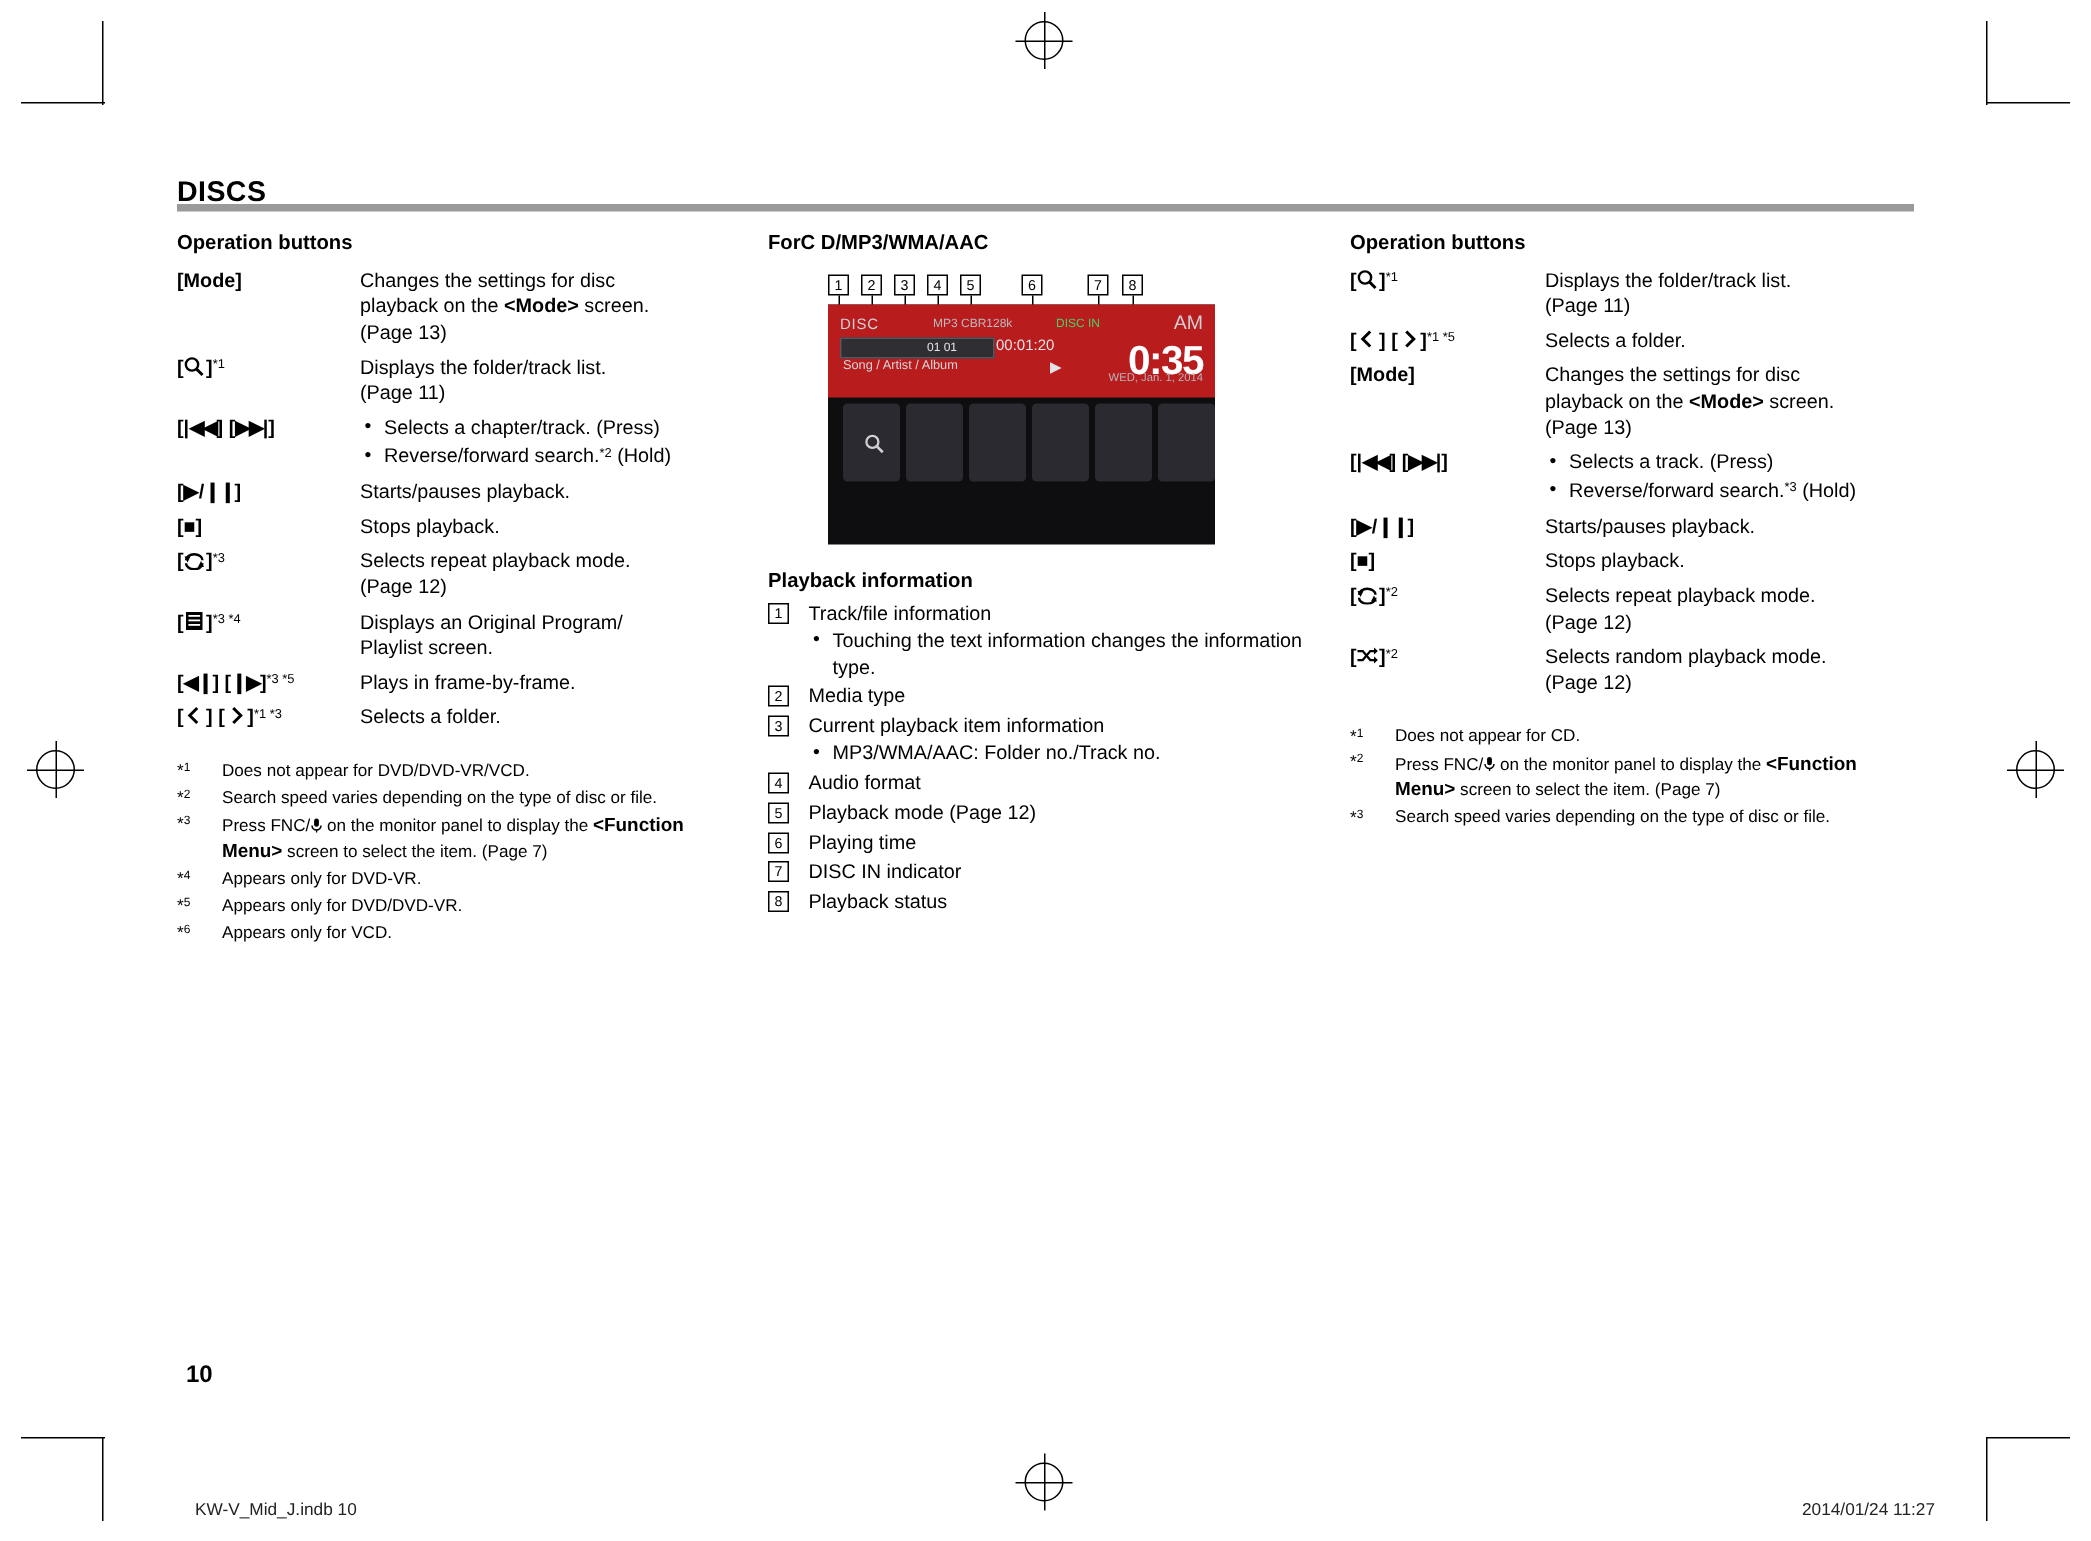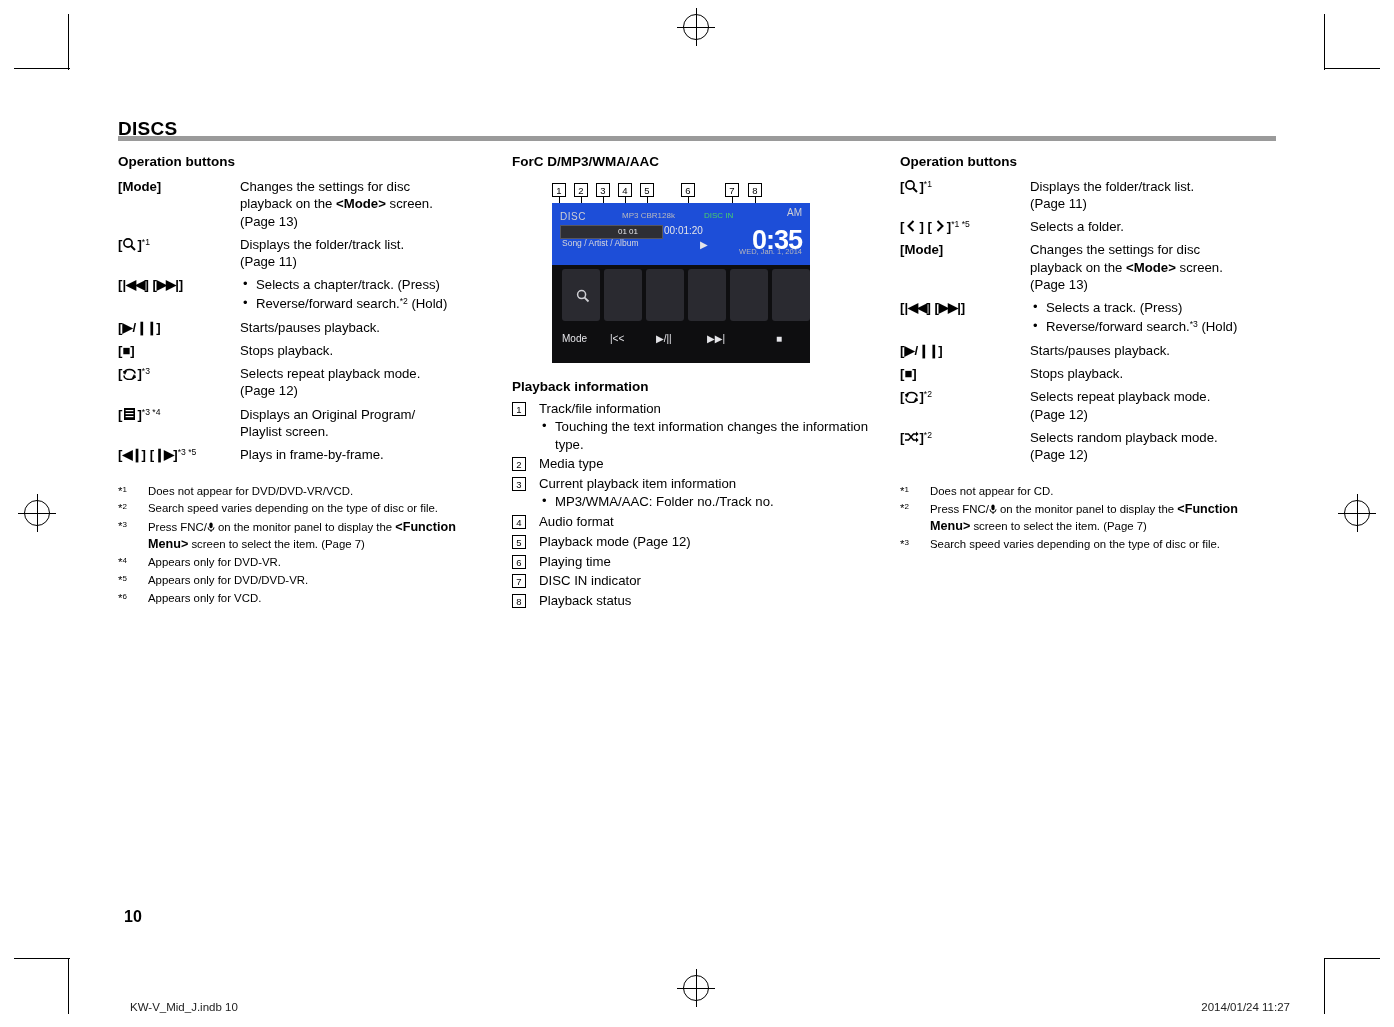--- a/index.html
+++ b/index.html
@@ -157,21 +157,21 @@
     position: absolute;
     top: -6px;
     width: 1px;
     height: 8px;
     background: #000;
   }
 
   
   .s-topbar {
     position: absolute; left: 0; top: 0; right: 0; height: 62px;
-    background: #1d4ed8;
+    background: #b91c1c;
   }
   .s-label {
     position: absolute;
     color: #cfcfd4;
     font-family: "Liberation Sans", sans-serif;
     font-size: 9px;
   }
   .s-disc { left: 8px; top: 8px; font-size: 10px; letter-spacing: .5px; }
   .s-codes { left: 70px; top: 8px; font-size: 8px; color: #b9b9be; }
   .s-green { left: 152px; top: 8px; font-size: 8px; color: #49d06a; }
@@ -181,21 +181,21 @@
     width: 68px; height: 12px;
     background: #2e2e33; border: 1px solid #565660;
     color: #e6e6ea; font-size: 8px; line-height: 12px; text-align: center; padding-left: 33px;
   }
   .s-time { position: absolute; left: 112px; top: 22px; font-size: 10px; color: #e4e4e8; }
   .s-play { position: absolute; left: 148px; top: 36px; color: #e4e4e8; font-size: 10px; }
   .s-clock {
     position: absolute; right: 8px; top: 22px;
     color: #ffffff; font-size: 27px; font-weight: bold; letter-spacing: -1px;
   }
-  .s-am { position: absolute; right: 8px; top: 4px; color: #cfcfd4; font-size: 10px; }
+  .s-am { position: absolute; right: 8px; top: 4px; color: #cfcfd4; font-size: 13px; }
   .s-date { position: absolute; right: 8px; top: 44px; color: #b5b5bb; font-size: 7.5px; }
 
   .s-keyrow { position: absolute; left: 0; top: 62px; right: 0; bottom: 44px; }
   .s-key {
     position: absolute;
     top: 4px;
     width: 38px; height: 52px;
     background: #2a2a30;
     border-radius: 3px;
   }
@@ -330,20 +330,28 @@
                   <rect x="2" y="1" width="11" height="12" fill="#000"></rect>
                   <rect x="3.6" y="3" width="7.8" height="1.2" fill="#fff"></rect>
                   <rect x="3.6" y="6" width="7.8" height="1.2" fill="#fff"></rect>
                   <rect x="3.6" y="9" width="7.8" height="1.2" fill="#fff"></rect>
                 </svg></span>]</span><span class="sup">*3 *4</span></td>
         <td class="op-desc">Displays an Original Program/<br>Playlist screen.</td>
       </tr>
       <tr>
         <td class="op-key"><span class="bk">[<span style="letter-spacing:-1px">◀❙</span>] [<span style="letter-spacing:-1px">❙▶</span>]</span><span class="sup">*3 *5</span></td>
         <td class="op-desc">Plays in frame-by-frame.</td>
+      </tr>
+      <tr>
+        <td class="op-key"><span class="bk">[<span class="gicon"><svg width="15" height="14" viewBox="0 0 15 14">
+                  <polyline points="9.5,2 4.5,7 9.5,12" fill="none" stroke="#000" stroke-width="2"></polyline>
+                </svg></span>] [<span class="gicon"><svg width="15" height="14" viewBox="0 0 15 14">
+                  <polyline points="5.5,2 10.5,7 5.5,12" fill="none" stroke="#000" stroke-width="2"></polyline>
+                </svg></span>]</span><span class="sup">*1 *3</span></td>
+        <td class="op-desc">Selects a folder.</td>
       </tr>
     </tbody>
   </table>
 
   <div class="footnotes">
     <div class="fn">
       <span class="mark">*<span class="sup">1</span></span>
       <span>Does not appear for DVD/DVD-VR/VCD.</span>
     </div>
     <div class="fn">
@@ -419,27 +427,20 @@
               </svg>
           </span>
         </div>
         <div class="s-key" style="left:52px;"></div>
         <div class="s-key" style="left:94px;"></div>
         <div class="s-key" style="left:136px;"></div>
         <div class="s-key" style="left:178px;"></div>
         <div class="s-key" style="left:220px;"></div>
       </div>
 
-      <div class="s-bottom">
-        <div class="s-btxt" style="left:10px;">Mode</div>
-        <div class="s-btxt" style="left:58px;">|&lt;&lt;</div>
-        <div class="s-btxt" style="left:104px;">▶/||</div>
-        <div class="s-btxt" style="left:155px;">▶▶|</div>
-        <div class="s-btxt" style="left:224px;">■</div>
-      </div>
     </div>
   </div>
 
   <div class="pi-heading">Playback information</div>
 
   <div class="pi-item">
     <span class="pi-num">1</span>
     <span>Track/file information</span>
     <ul class="pi-sub">
       <li>Touching the text information changes the information type.</li>

